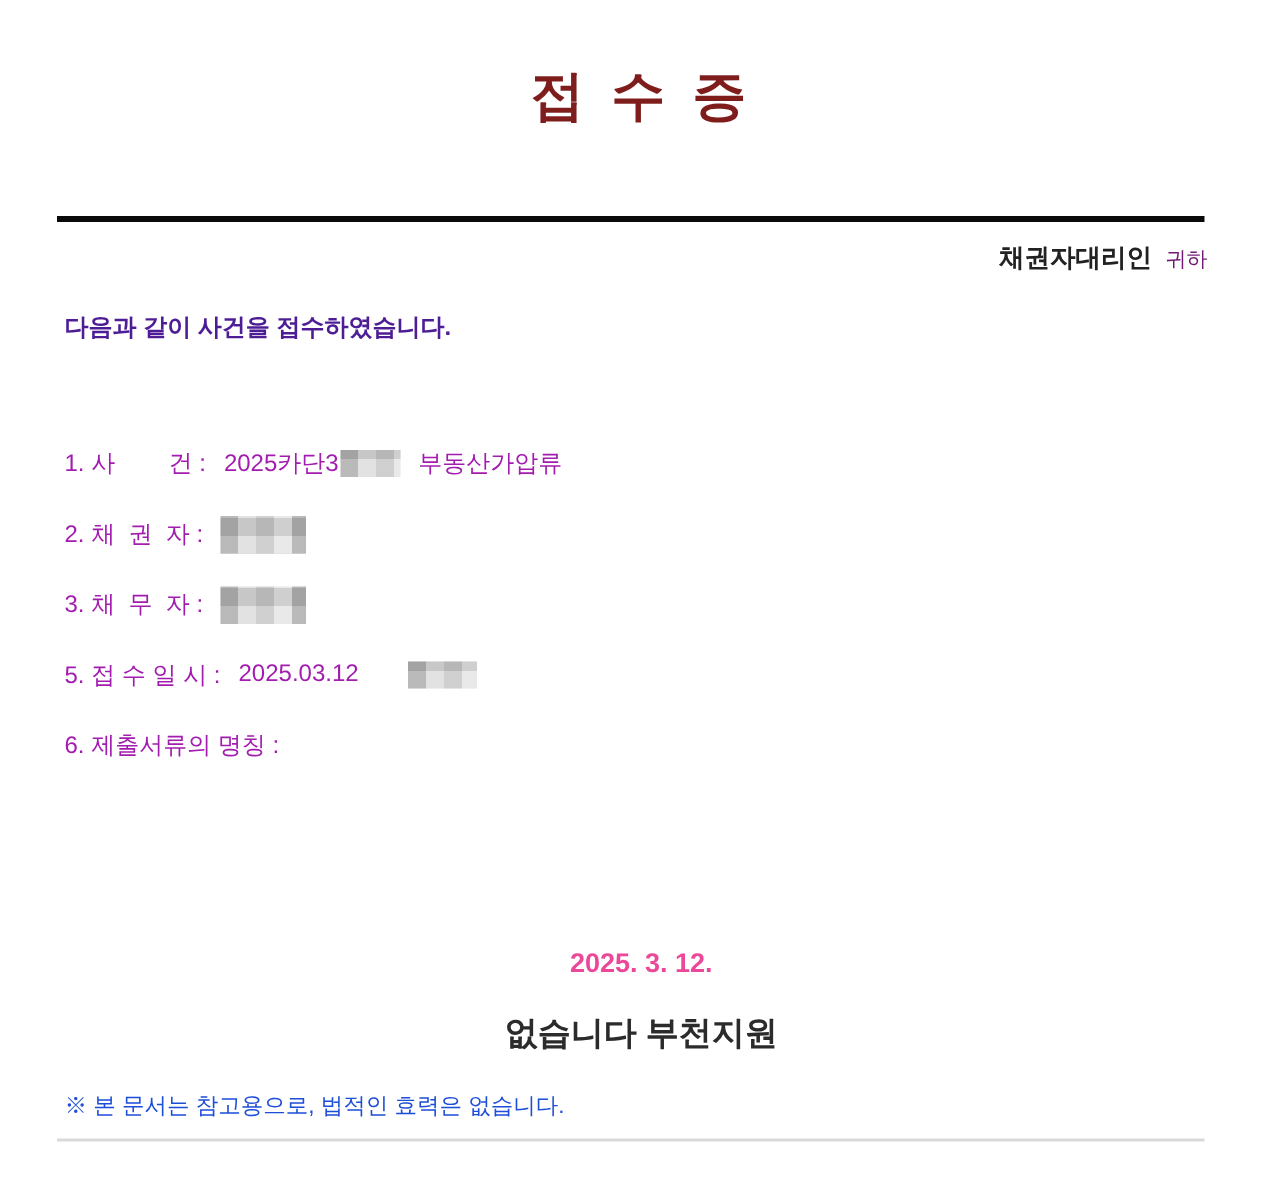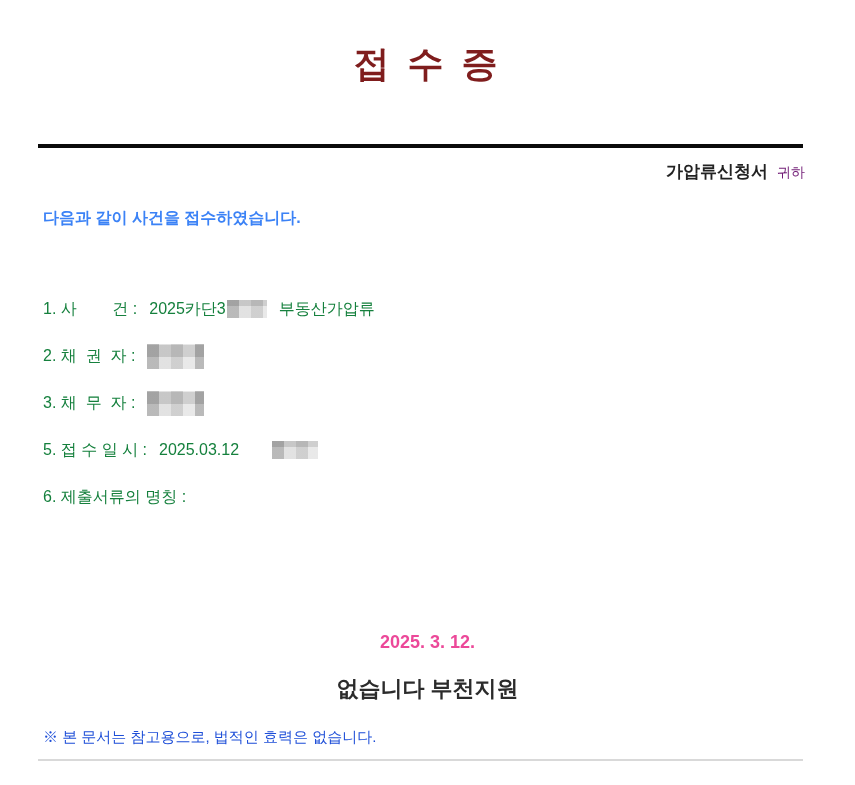--- a/index.html
+++ b/index.html
@@ -56,35 +56,35 @@
     font-size: 14px;
     color: #701a75;
   }
 
   .intro {
     position: absolute;
     top: 208px;
     left: 43px;
     font-size: 16px;
     font-weight: bold;
-    color: #3b82f6;
+    color: #4c1d95;
   }
 
   .items {
     position: absolute;
     top: 300px;
     left: 43px;
   }
   .item {
     display: flex;
     align-items: center;
     height: 18px;
     margin-bottom: 29px;
     font-size: 16px;
-    color: #15803d;
+    color: #a21caf;
   }
   .item .label {
     white-space: pre;
   }
   .item .value {
     white-space: pre;
     margin-left: 12px;
   }
   .item .value.attached {
     margin-left: 12px;
@@ -151,21 +151,21 @@
 </head>
 <body>
 
 <div class="page">
 
   <div class="doc-title">접 수 증</div>
 
   <div class="rule-top"></div>
 
   <div class="recipient">
-    <span class="name">가압류신청서</span>
+    <span class="name">채권자대리인</span>
     <span class="honorific">귀하</span>
   </div>
 
   <div class="intro">다음과 같이 사건을 접수하였습니다.</div>
 
   <div class="items">
 
     <div class="item">
       <span class="label">1. 사        건 :</span>
       <span class="value attached">2025카단3</span>

